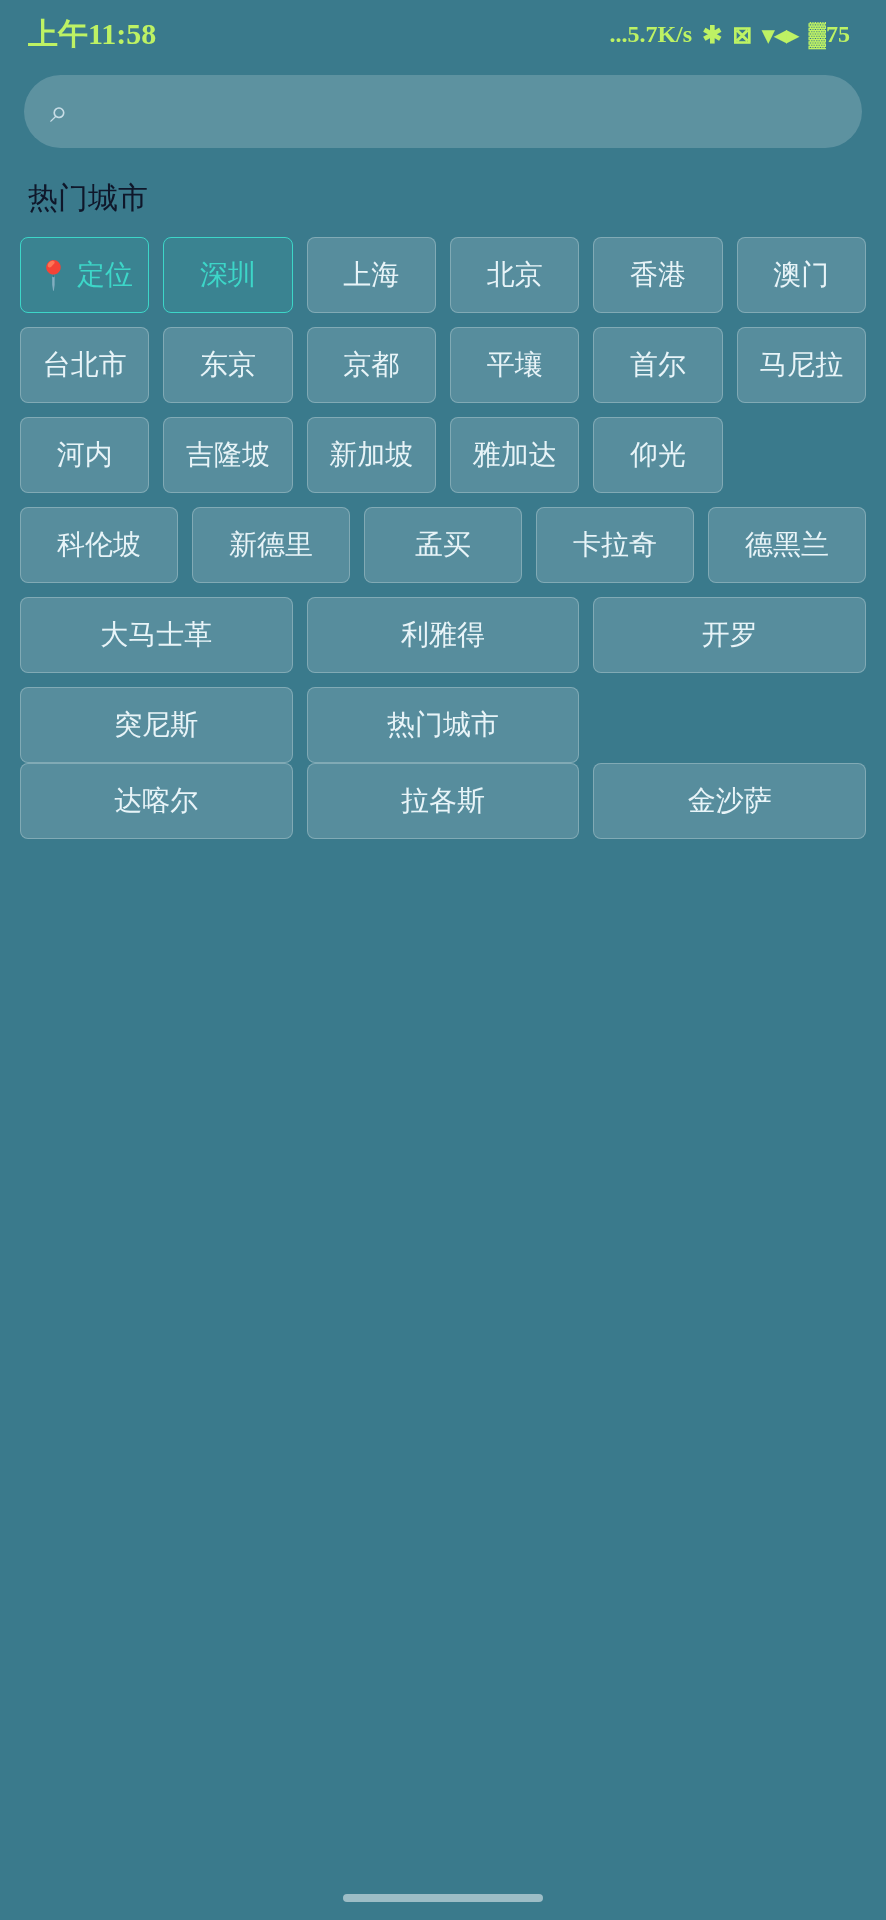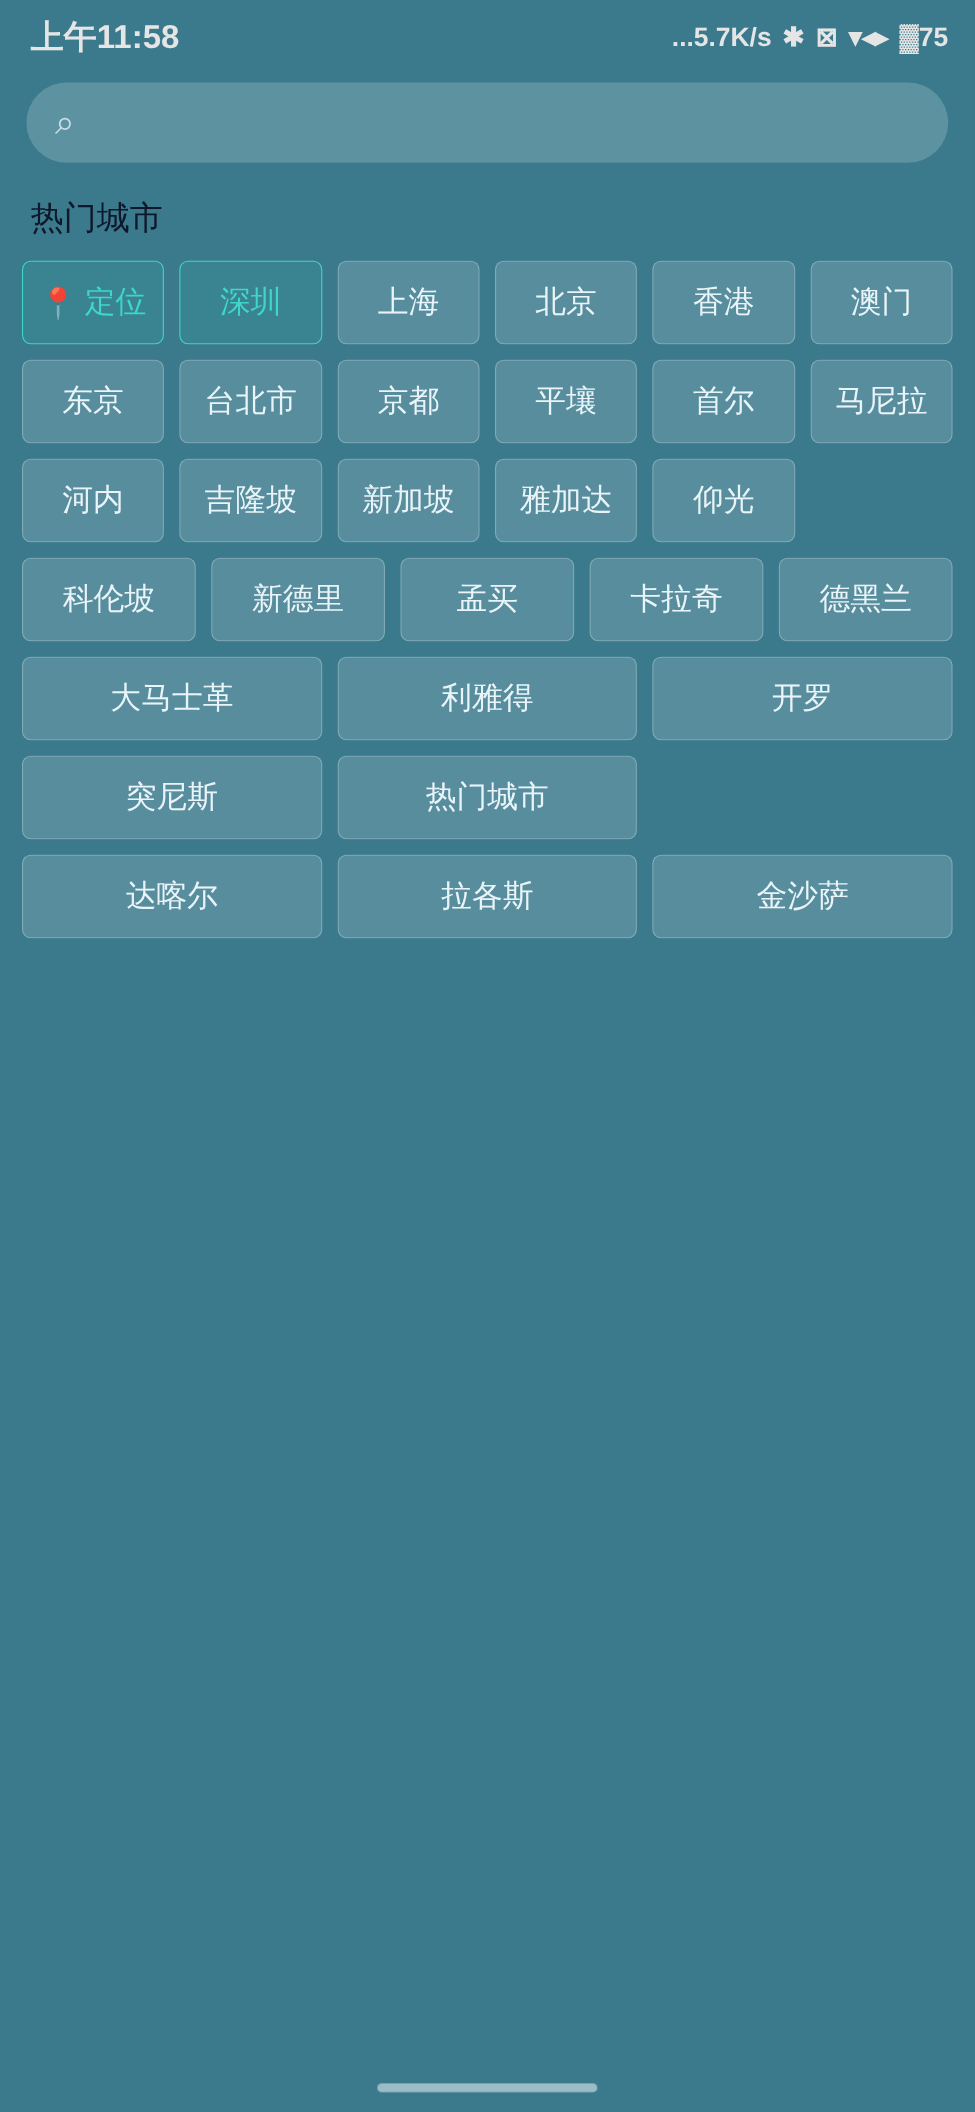--- a/index.html
+++ b/index.html
@@ -16,24 +16,25 @@
       font-family: -apple-system, 'PingFang SC', 'Helvetica Neue', sans-serif;
       color: #e8f4f8;
       position: relative;
     }
 
     
     .status-bar {
       display: flex;
       justify-content: space-between;
       align-items: center;
-      padding: 14px 24px 10px 28px;
+      padding: 14px 36px 10px 28px;
       font-size: 28px;
       font-weight: 600;
-      color: #e5e5e5;
+      color: #bef264;
+      font-family: Liberation Serif, serif;
     }
 
     .status-left {
       font-size: 30px;
       font-weight: 700;
     }
 
     .status-right {
       display: flex;
       align-items: center;
@@ -112,21 +113,20 @@
       border-color: #3dd6c8;
       background-color: rgba(61, 214, 200, 0.1);
     }
 
     
     .city-grid-2 {
       padding: 0 20px;
       display: grid;
       grid-template-columns: repeat(3, 1fr);
       gap: 14px;
-      margin-top: 14px;
     }
 
     
     .home-indicator {
       position: fixed;
       bottom: 18px;
       left: 50%;
       transform: translateX(-50%);
       width: 200px;
       height: 8px;
@@ -174,26 +174,26 @@
   <div class="city-btn">
     <span>香港</span>
   </div>
   <div class="city-btn">
     <span>澳门</span>
   </div>
 </div>
 
 <div class="city-grid" style="margin-top: 14px;">
   <div class="city-btn">
+    <span>台北市</span>
+  </div>
+  <div class="city-btn">
     <span>东京</span>
   </div>
   <div class="city-btn">
-    <span>台北市</span>
-  </div>
-  <div class="city-btn">
     <span>京都</span>
   </div>
   <div class="city-btn">
     <span>平壤</span>
   </div>
   <div class="city-btn">
     <span>首尔</span>
   </div>
   <div class="city-btn">
     <span>马尼拉</span>

